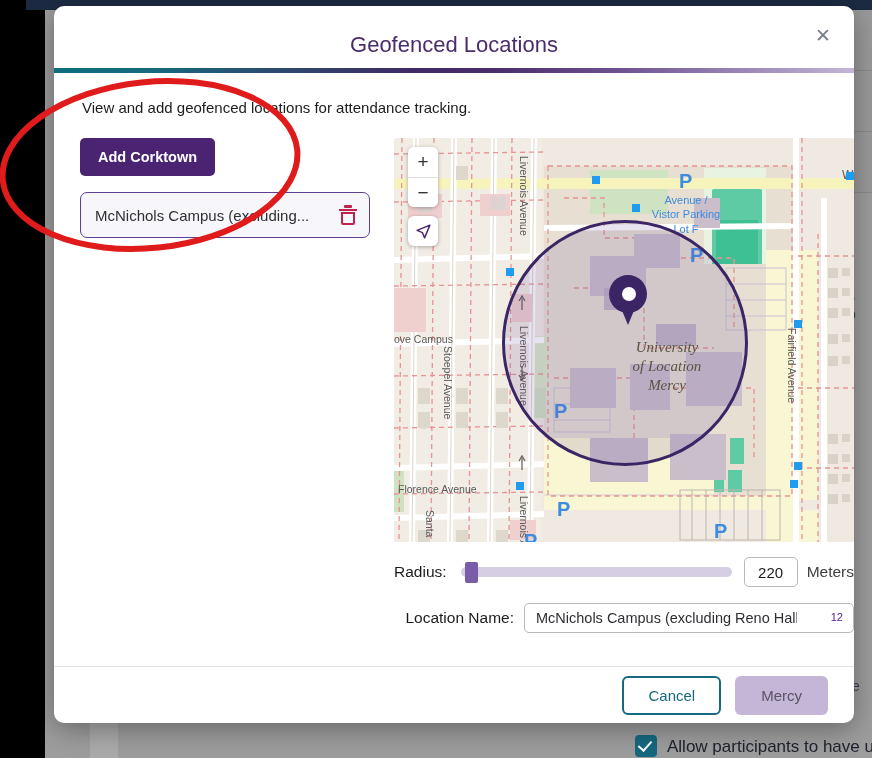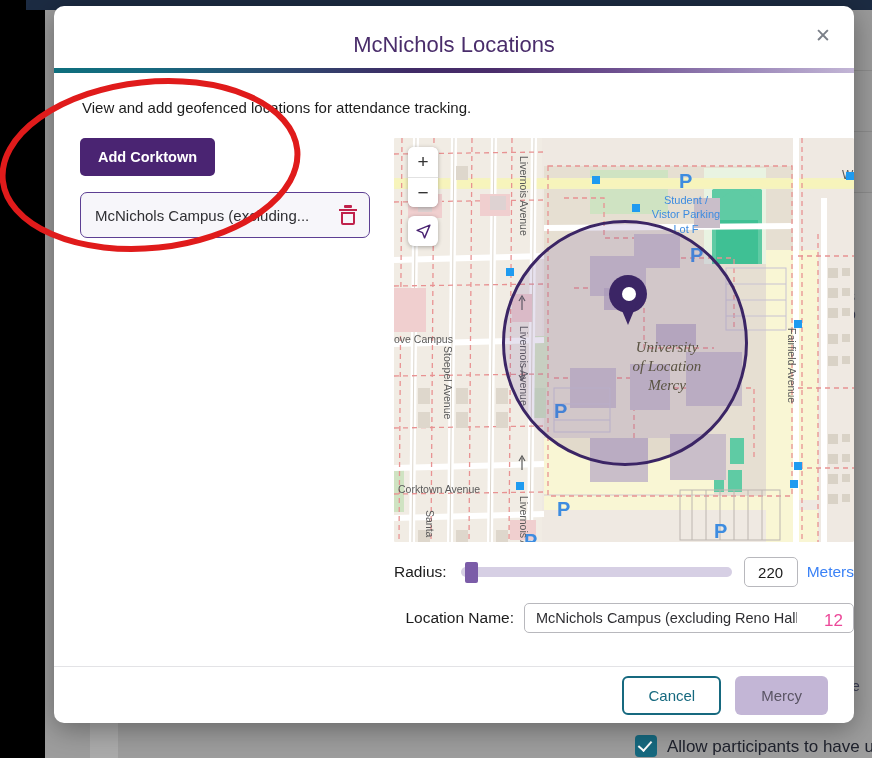--- a/index.html
+++ b/index.html
@@ -128,29 +128,29 @@
   
   .ctrl-row { display:flex; align-items:center; margin-top:15px; }
   .ctrl-lbl { font-size:15.5px; color:#1c1c1c; white-space:nowrap; }
   .slider-track { position:relative; flex:1; height:10px; background:#d6cfe4;
                   border-radius:5px; margin:0 12px 0 14px; cursor:pointer; }
   .slider-thumb { position:absolute; left:4px; top:-5px; width:13px; height:21px;
                   background:#7b5ca8; border-radius:2px; }
   .num-box { width:54px; height:30px; border:1px solid #b8b8bd; border-radius:5px;
              text-align:center; font-size:15px; color:#1c1c1c; background:#fff;
              font-family:"Liberation Sans", sans-serif; }
-  .unit { font-size:15.5px; color:#3b82f6; margin-left:9px; }
+  .unit { font-size:15.5px; color:#404040; margin-left:9px; }
 
   .name-row { display:flex; align-items:center; margin-top:16px; justify-content:flex-end; }
   .name-field { position:relative; width:330px; height:30px; border:1px solid #b8b8bd;
                 border-radius:5px; background:#fff; margin-left:10px; }
   .name-field input { position:absolute; left:9px; top:0; width:265px; height:28px; border:none;
                       outline:none; font-size:14.5px; color:#2f2f33; background:transparent;
                       font-family:"Liberation Sans", sans-serif; }
-  .name-count { position:absolute; right:10px; top:7px; font-size:17px; color:#ec4899; }
+  .name-count { position:absolute; right:10px; top:7px; font-size:11px; color:#4c1d95; }
 
   
   .modal-footer {
     position:absolute; left:0; right:0; bottom:0; height:57px; border-top:1px solid #e3e3e6;
     display:flex; align-items:center; justify-content:flex-end; gap:14px; padding-right:26px;
   }
   .btn-cancel { background:#fff; color:#16697f; border:2px solid #16697f; border-radius:6px;
                 padding:9px 24px; font-size:15px; cursor:pointer;
                 font-family:"Liberation Sans", sans-serif; }
   .btn-save { background:#c3b6d6; color:#5a5464; border:none; border-radius:6px;
@@ -209,21 +209,21 @@
     <span class="bg-txt" style="left:622px; top:727px; font-size:17px; color:#20232e;">Allow participants to have u</span>
   </div>
 
   <div class="bg-black"></div>
   <div class="bg-black2"></div>
   <div class="bg-navy"></div>
 
   <div id="modal">
 
     <div class="modal-header">
-      <div class="modal-title">McNichols Locations</div>
+      <div class="modal-title">Geofenced Locations</div>
       <button class="close-btn">✕</button>
     </div>
     <div class="grad-bar"></div>
 
     <div class="modal-body">
       <p class="intro">View and add geofenced locations for attendance tracking.</p>
 
       <div class="body-cols">
 
         <div class="left-col">
@@ -416,36 +416,36 @@
             <div class="handle" style="left:396px; top:342px;"></div>
             <div class="handle" style="left:452px; top:34px;"></div>
 
             <div class="map-label" style="left:218px; top:200px; width:110px;">
               <div>University</div>
               <div>of Location</div>
               <div>Mercy</div>
             </div>
 
             <div class="p-cap" style="left:232px; top:55px; width:120px;">
-              <div>Student /</div>
+              <div>Avenue /</div>
               <div>Vistor Parking</div>
               <div>Lot F</div>
             </div>
             <span class="p-icon" style="left:285px; top:32px;">P</span>
             <span class="p-icon" style="left:296px; top:106px;">P</span>
             <span class="p-icon" style="left:160px; top:262px;">P</span>
             <span class="p-icon" style="left:163px; top:360px;">P</span>
             <span class="p-icon" style="left:320px; top:382px;">P</span>
             <span class="p-icon" style="left:130px; top:392px;">P</span>
 
             <span class="st-label v" style="left:136px; top:18px; transform:rotate(90deg);">Livernois Avenue</span>
             <span class="st-label v" style="left:136px; top:188px; transform:rotate(90deg);">Livernois Avenue</span>
             <span class="st-label v" style="left:136px; top:358px; transform:rotate(90deg);">Livernois A</span>
             <span class="st-label v" style="left:60px; top:208px; transform:rotate(90deg);">Stoepel Avenue</span>
-            <span class="st-label" style="left:4px; top:345px;">Corktown Avenue</span>
+            <span class="st-label" style="left:4px; top:345px;">Florence Avenue</span>
             <span class="st-label" style="left:0px; top:195px;">ove Campus</span>
             <span class="st-label v" style="left:404px; top:190px; transform:rotate(90deg);">Fairfield Avenue</span>
             <span class="st-label v" style="left:42px; top:372px; transform:rotate(90deg);">Santa</span>
             <span class="st-label" style="left:448px; top:30px; font-size:12px;">W</span>
 
             <svg width="460" height="404" style="position:absolute;left:0;top:0;z-index:7;pointer-events:none">
               <g stroke="#5a5a5a" stroke-width="1.2" fill="none">
                 <line x1="128" y1="160" x2="128" y2="172"></line>
                   <path d="M125,163 L128,158 L131,163"></path>
                 <line x1="128" y1="228" x2="128" y2="240"></line>

